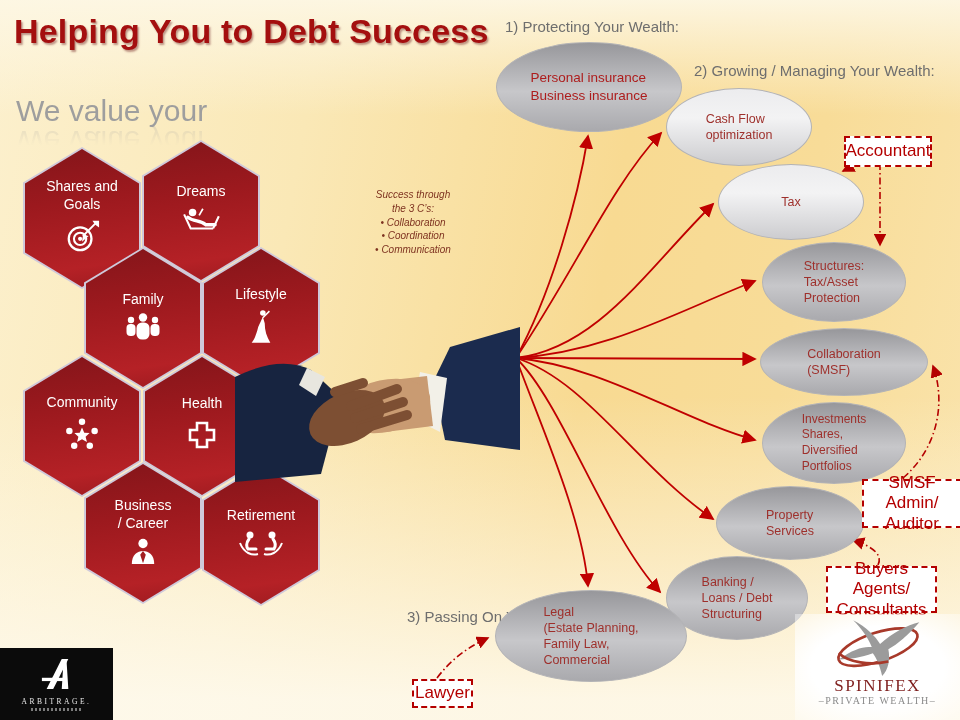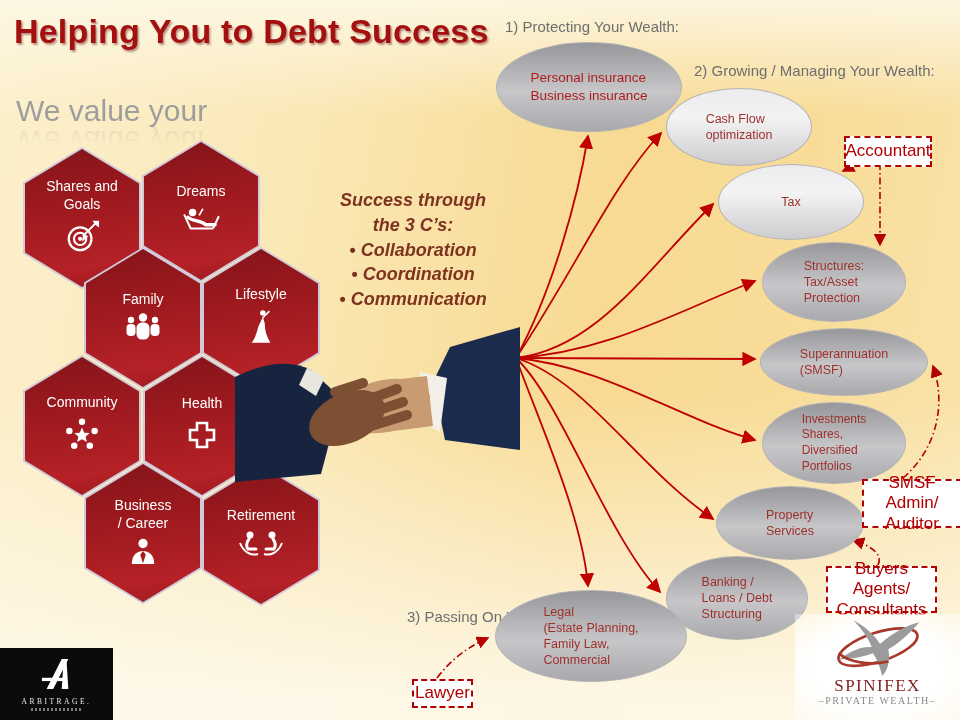--- a/index.html
+++ b/index.html
@@ -28,21 +28,21 @@
     background:linear-gradient(172deg,#84151a 0%,#9c191e 38%,#b52126 82%,#9e1b20 100%);
     display:flex;flex-direction:column;align-items:center;justify-content:center;gap:5px;
     color:#fff;text-align:center;}
   .hex-label{font-size:14px;white-space:pre-line;line-height:1.25;}
   .hex-1{left:23px;top:147px;}  .hex-2{left:142px;top:140px;}
   .hex-3{left:84px;top:247px;}  .hex-4{left:202px;top:247px;}
   .hex-5{left:23px;top:355px;}  .hex-6{left:143px;top:355px;}
   .hex-7{left:84px;top:462px;}  .hex-8{left:202px;top:464px;}
   
   .threecs{left:338px;top:188px;width:150px;text-align:center;font-style:italic;
-    color:#7e3220;font-size:18px;line-height:1.38;font-weight:bold;}
+    color:#7e3220;font-size:10px;line-height:1.38;}
   .threecs .head{white-space:pre-line;}
   
   .section{color:#6e6e6e;font-size:15px;}
   .sec1{left:505px;top:18px;}
   .sec2{left:694px;top:62px;}
   .sec3{left:407px;top:568px;margin-top:40px;}
   
   .oval{position:absolute;border-radius:50%;display:flex;align-items:center;justify-content:center;
     text-align:left;white-space:pre-line;color:#9e302c;border:1px solid #b3b3b6;
     font-size:12.5px;line-height:1.3;z-index:3;}
@@ -254,21 +254,21 @@
   <div class="abs section sec3">3) Passing On Your Wealth:</div>
 
   <div class="oval oval-dark el-personal">Personal insurance
 Business insurance</div>
   <div class="oval oval-light el-cashflow">Cash Flow
 optimization</div>
   <div class="oval oval-dark el-structures">Structures:
 Tax/Asset
 Protection</div>
   <div class="oval oval-light el-tax">Tax</div>
-  <div class="oval oval-dark el-super">Superannuation
+  <div class="oval oval-dark el-super">Collaboration
 (SMSF)</div>
   <div class="oval oval-dark el-invest">Investments
 Shares,
 Diversified
 Portfolios</div>
   <div class="oval oval-dark el-property">Property
 Services</div>
   <div class="oval oval-dark el-banking">Banking /
 Loans / Debt
 Structuring</div>

